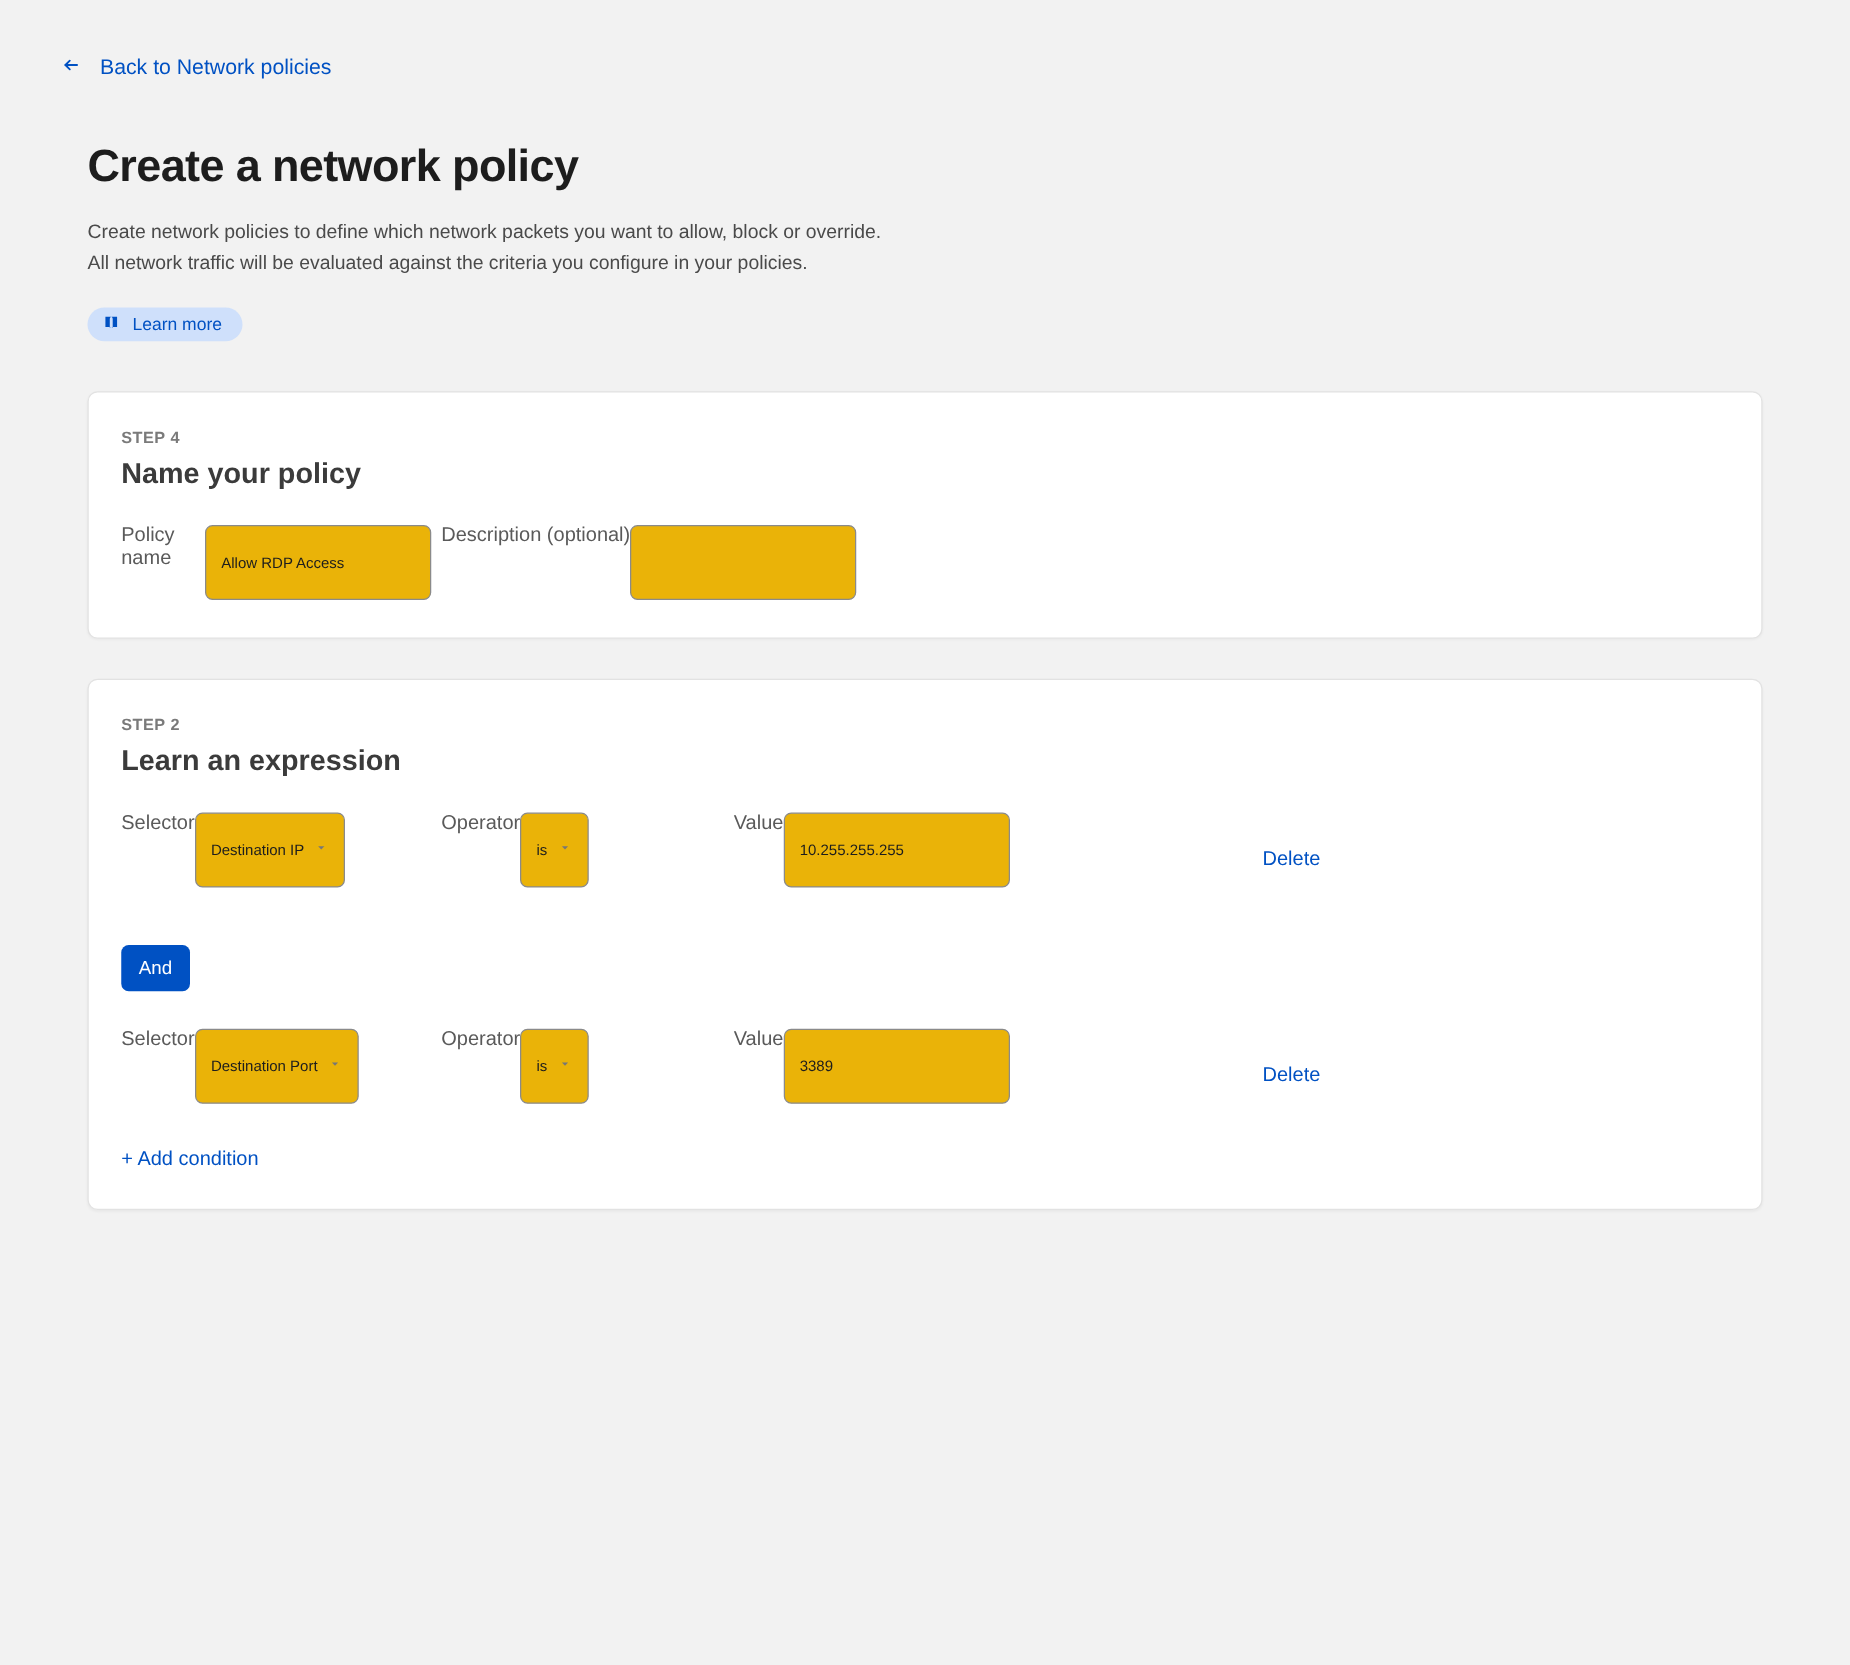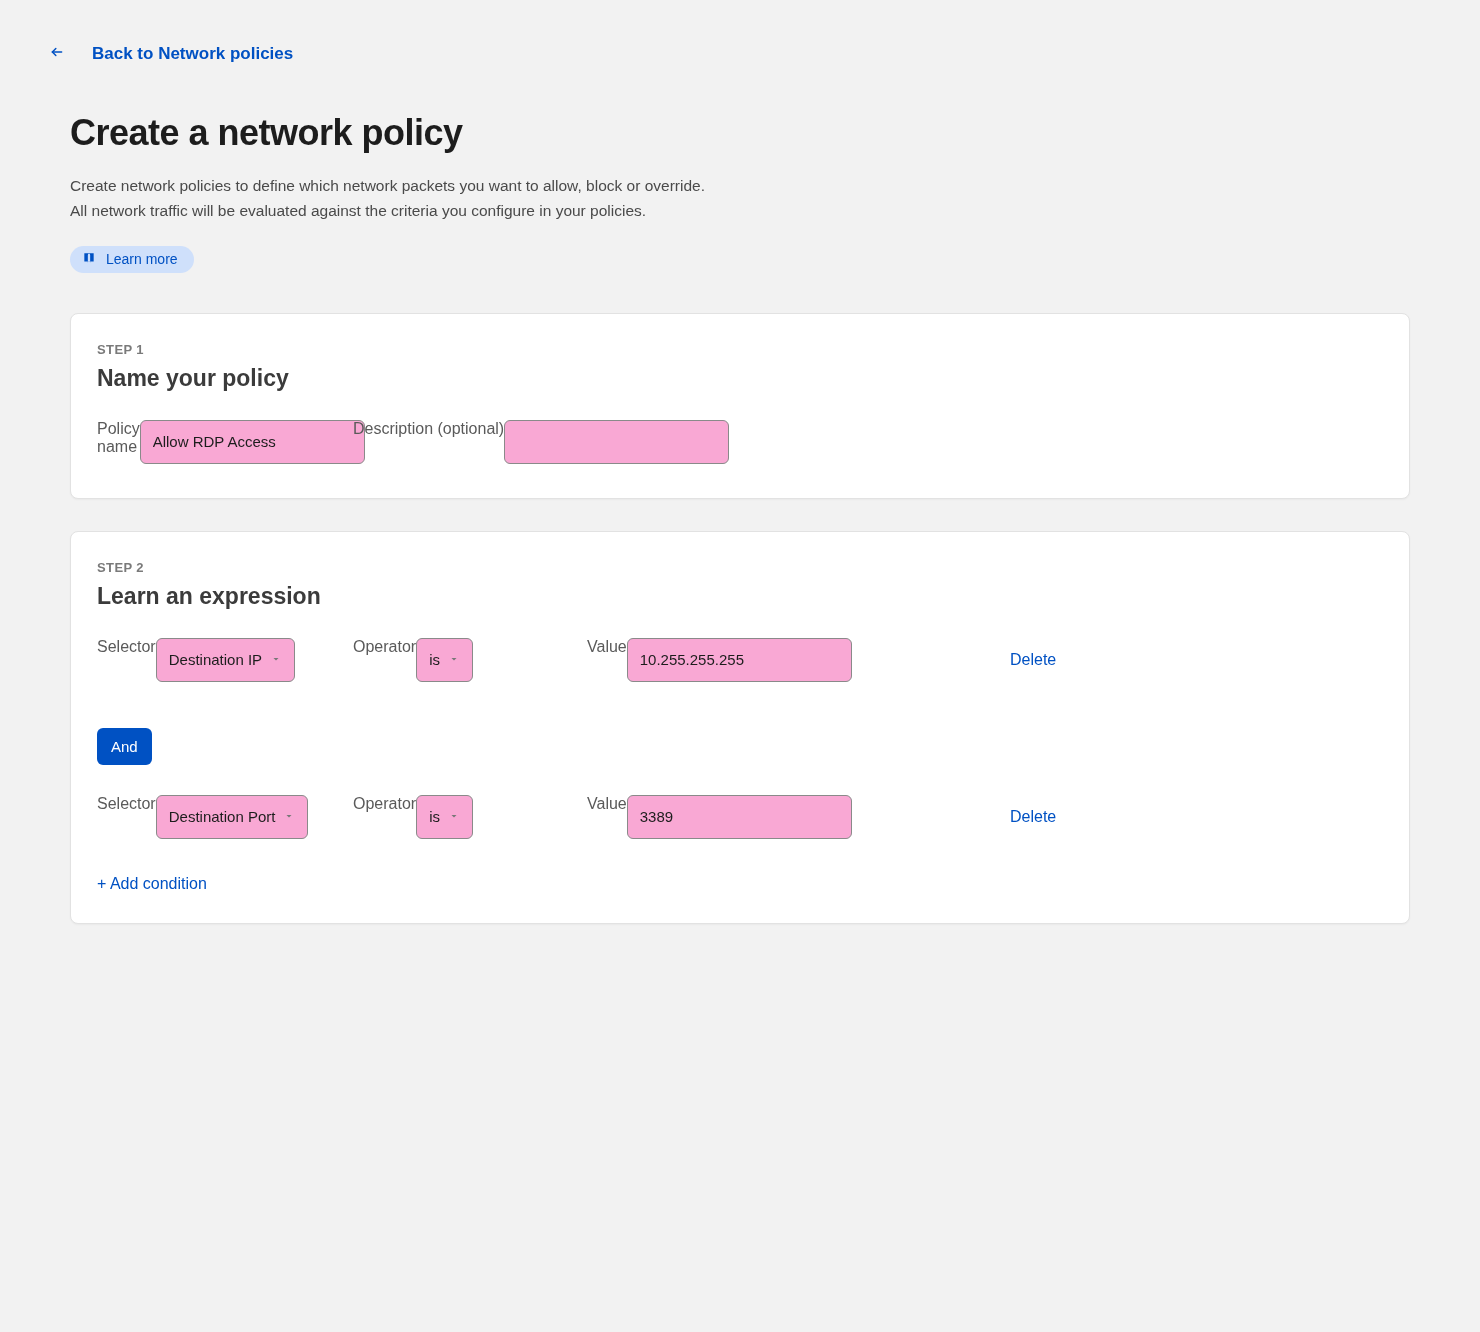--- a/index.html
+++ b/index.html
@@ -9,24 +9,24 @@
     color: #1d1d1d;
     width: 1480px;
     padding-bottom: 60px;
   }
   .page {
     padding: 44px 50px 0 50px;
   }
   .back-link {
     display: inline-flex;
     align-items: center;
-    gap: 28px;
+    gap: 16px;
     color: #0051c3;
     font-size: 17px;
-    font-weight: 700;
+    font-weight: 400;
     cursor: pointer;
     margin-bottom: 48px;
   }
   .back-link svg { width: 14px; height: 14px; stroke: #0051c3; }
   .header-block { padding-left: 20px; margin-bottom: 40px; }
   h1.page-title {
     font-size: 36px;
     font-weight: 700;
     letter-spacing: -0.5px;
     margin-bottom: 20px;
@@ -73,27 +73,27 @@
     margin-bottom: 28px;
   }
   .row { display: flex; gap: 8px; align-items: flex-start; }
   .field { display: flex; flex-direction: row; }
   .field-label {
     font-size: 16px;
     color: #5a5a5a;
     margin-bottom: 12px;
   }
   input[type="text"], .select {
-    height: 44px;
+    height: 60px;
     border: 1px solid #8a8a8a;
     border-radius: 6px;
     padding: 0 12px;
-    font-size: 15px;
+    font-size: 12px;
     font-family: inherit;
-    background: #f9a8d4;
+    background: #eab308;
     color: #1d1d1d;
   }
   .select {
     display: flex;
     align-items: center;
     justify-content: space-between;
     cursor: pointer;
     gap: 8px;
   }
   .select .caret { color: #777; }
@@ -160,21 +160,21 @@
         <svg viewBox="0 0 24 24">
             <path d="M4 4h7a3 3 0 0 1 3 3v13a2 2 0 0 0-2-2H4V4zm16 0h-7a3 3 0 0 0-3 3v13a2 2 0 0 1 2-2h8V4z"></path>
           </svg>
       </span>
       <span>Learn more</span>
     </div>
   </div>
 
   
   <div class="card">
-    <div class="step-eyebrow">STEP 1</div>
+    <div class="step-eyebrow">STEP 4</div>
     <div class="step-title">Name your policy</div>
 
     <div class="row">
       <div class="field policy-name-col">
         <label class="field-label">Policy name</label>
         <input type="text" value="Allow RDP Access" style="">
       </div>
       <div class="field desc-col">
         <label class="field-label">Description (optional)</label>
         <input type="text" value="" style="">

